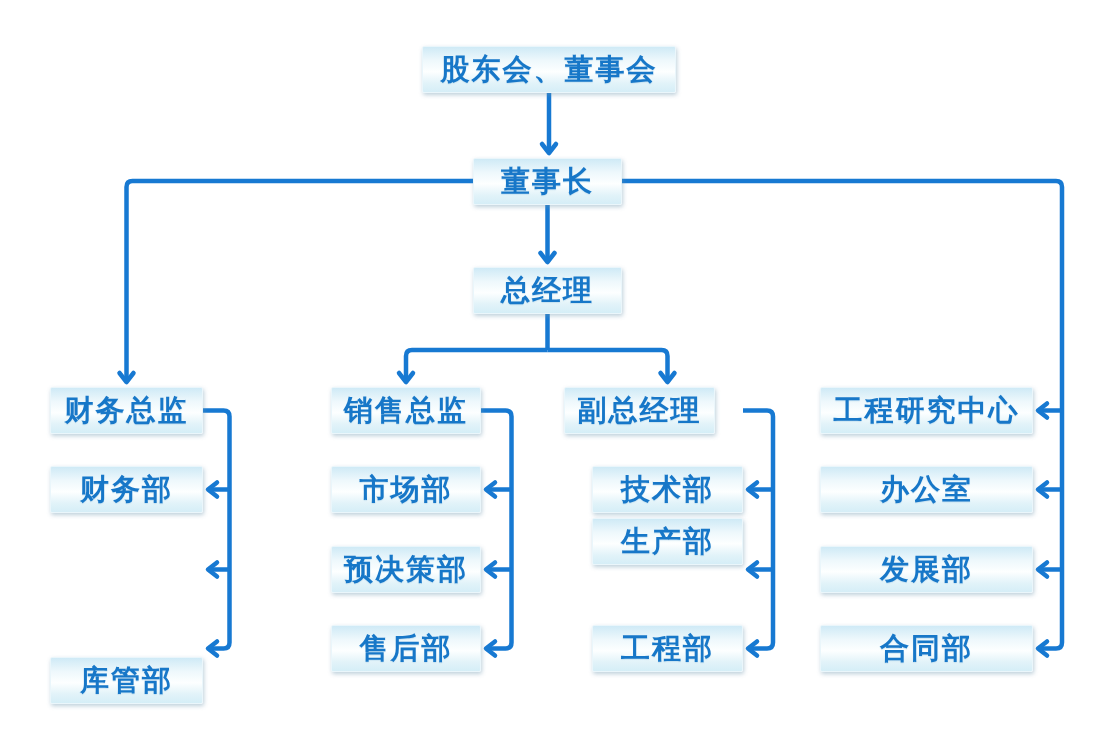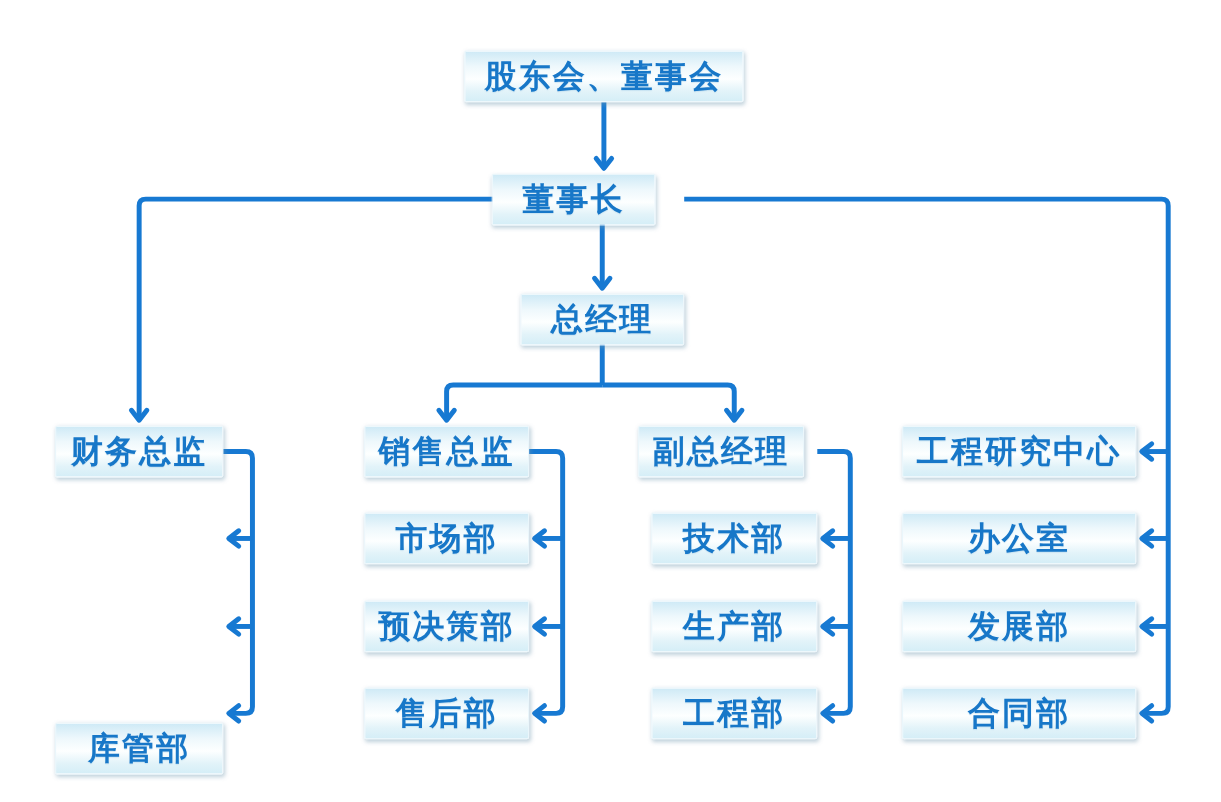--- a/index.html
+++ b/index.html
@@ -82,35 +82,36 @@
     <path d="M511.5 489.5 L486 489.5" marker-end="url(#arrow)"></path>
     <path d="M511.5 569.5 L486 569.5" marker-end="url(#arrow)"></path>
 
     <path d="M743 410.5 L767 410.5 Q773 410.5 773 416.5 L773 642.5 Q773 648.5 767 648.5 L748 648.5" marker-end="url(#arrow)"></path>
     <path d="M773 489.5 L748 489.5" marker-end="url(#arrow)"></path>
     <path d="M773 569.5 L748 569.5" marker-end="url(#arrow)"></path>
   </svg>
 
   <div class="node" style="left:422px; top:46px; width:254px;">股东会、董事会</div>
 
-  <div class="node" style="left:447px; top:158px; width:149px;text-align:center;">董事长</div>
+  <div class="node" style="left:473px; top:158px; width:149px;text-align:center;">董事长</div>
 
   <div class="node" style="left:473px; top:267px; width:149px;">总经理</div>
 
   <div class="node" style="left:50px; top:387px; width:153px;">财务总监</div>
+  <div class="node" style="left:50px; top:466px; width:153px;">财务部</div>
   <div class="node" style="left:50px; top:625px; width:153px;margin-top:32px;">库管部</div>
 
   <div class="node" style="left:331px; top:387px; width:150px;">销售总监</div>
   <div class="node" style="left:331px; top:466px; width:150px;font-family:Liberation Mono, monospace;">市场部</div>
   <div class="node" style="left:331px; top:546px; width:150px;">预决策部</div>
   <div class="node" style="left:331px; top:625px; width:150px;">售后部</div>
 
-  <div class="node" style="left:580px; top:387px; width:151px;text-align:right;">副总经理</div>
+  <div class="node" style="left:564px; top:387px; width:151px;text-align:right;">副总经理</div>
   <div class="node" style="left:592px; top:466px; width:151px;">技术部</div>
-  <div class="node" style="left:592px; top:546px; width:151px;">生产部</div>
+  <div class="node" style="left:592px; top:518px; width:151px;">生产部</div>
   <div class="node" style="left:592px; top:625px; width:151px;font-family:Liberation Serif, serif;">工程部</div>
 
   <div class="node" style="left:820px; top:387px; width:213px;">工程研究中心</div>
   <div class="node" style="left:820px; top:466px; width:213px;">办公室</div>
   <div class="node" style="left:820px; top:546px; width:213px;">发展部</div>
   <div class="node" style="left:820px; top:625px; width:213px;">合同部</div>
 
 </div>
 
 </body></html>

